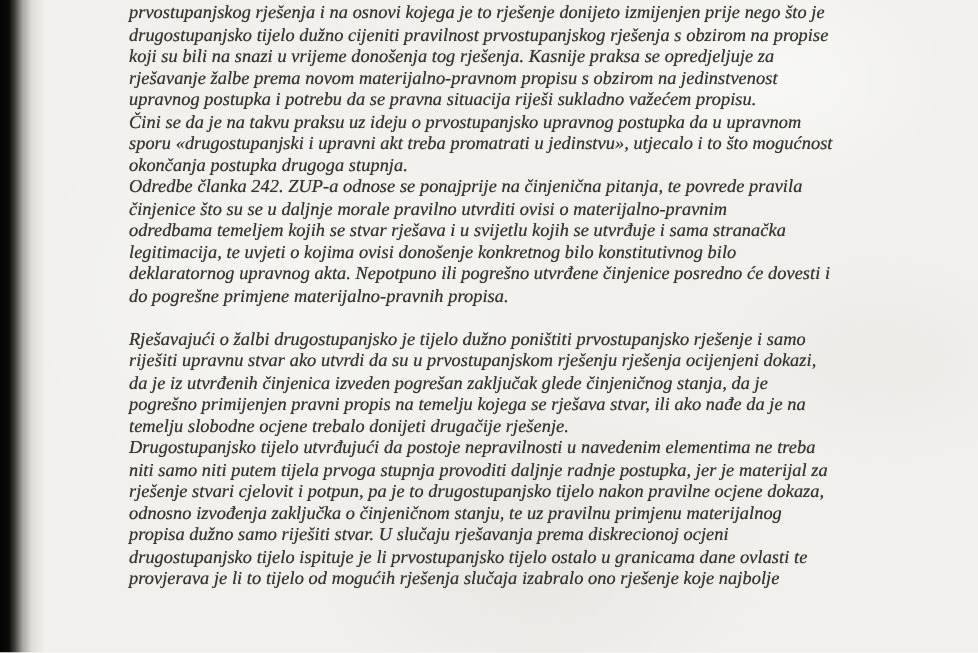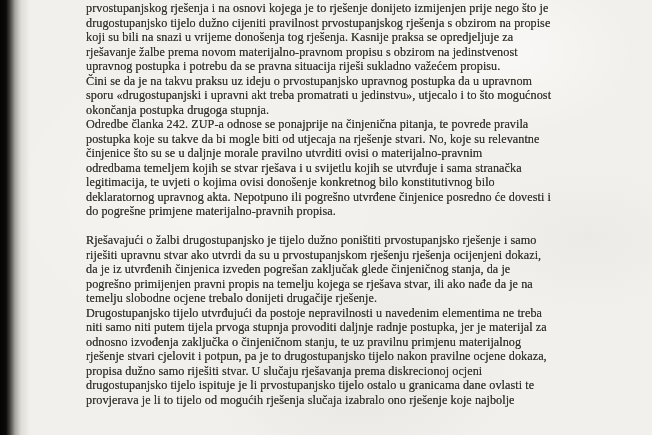--- a/index.html
+++ b/index.html
@@ -11,20 +11,21 @@
     width: 652px;
     height: 435px;
     overflow: hidden;
     background-color: var(--paper, #f1f0ec);
     
     background-image:
       radial-gradient(ellipse 180px 120px at 78% 12%, rgba(255,255,255,0.55), rgba(255,255,255,0) 70%),
       radial-gradient(ellipse 220px 160px at 55% 85%, rgba(205,203,196,0.25), rgba(205,203,196,0) 70%),
       radial-gradient(ellipse 160px 100px at 90% 55%, rgba(210,208,200,0.18), rgba(210,208,200,0) 70%),
       radial-gradient(ellipse 260px 200px at 30% 45%, rgba(255,255,255,0.30), rgba(255,255,255,0) 75%);
+    font-style: italic;
   }
   .gutter-shadow {
     position: absolute;
     left: 0;
     top: 0;
     bottom: 0;
     width: 34px;
     background: linear-gradient(to right,
       #040404 0px,
       #0b0b0a 6px,
@@ -58,33 +59,32 @@
   <div class="text-block">
       <div class="text-line">prvostupanjskog rješenja i na osnovi kojega je to rješenje donijeto izmijenjen prije nego što je</div>
       <div class="text-line">drugostupanjsko tijelo dužno cijeniti pravilnost prvostupanjskog rješenja s obzirom na propise</div>
       <div class="text-line">koji su bili na snazi u vrijeme donošenja tog rješenja. Kasnije praksa se opredjeljuje za</div>
       <div class="text-line">rješavanje žalbe prema novom materijalno-pravnom propisu s obzirom na jedinstvenost</div>
       <div class="text-line">upravnog postupka i potrebu da se pravna situacija riješi sukladno važećem propisu.</div>
       <div class="text-line">Čini se da je na takvu praksu uz ideju o prvostupanjsko upravnog postupka da u upravnom</div>
       <div class="text-line">sporu «drugostupanjski i upravni akt treba promatrati u jedinstvu», utjecalo i to što mogućnost</div>
       <div class="text-line">okončanja postupka drugoga stupnja.</div>
       <div class="text-line">Odredbe članka 242. ZUP-a odnose se ponajprije na činjenična pitanja, te povrede pravila</div>
-      <div class="text-line">postupka koje su takve da bi mogle biti od utjecaja na rješenje stvari. No, koje su relevantne</div>
       <div class="text-line">činjenice što su se u daljnje morale pravilno utvrditi ovisi o materijalno-pravnim</div>
       <div class="text-line">odredbama temeljem kojih se stvar rješava i u svijetlu kojih se utvrđuje i sama stranačka</div>
       <div class="text-line">legitimacija, te uvjeti o kojima ovisi donošenje konkretnog bilo konstitutivnog bilo</div>
       <div class="text-line">deklaratornog upravnog akta. Nepotpuno ili pogrešno utvrđene činjenice posredno će dovesti i</div>
       <div class="text-line">do pogrešne primjene materijalno-pravnih propisa.</div>
       <div class="text-line">&nbsp;</div>
       <div class="text-line">Rješavajući o žalbi drugostupanjsko je tijelo dužno poništiti prvostupanjsko rješenje i samo</div>
       <div class="text-line">riješiti upravnu stvar ako utvrdi da su u prvostupanjskom rješenju rješenja ocijenjeni dokazi,</div>
       <div class="text-line">da je iz utvrđenih činjenica izveden pogrešan zaključak glede činjeničnog stanja, da je</div>
       <div class="text-line">pogrešno primijenjen pravni propis na temelju kojega se rješava stvar, ili ako nađe da je na</div>
       <div class="text-line">temelju slobodne ocjene trebalo donijeti drugačije rješenje.</div>
       <div class="text-line">Drugostupanjsko tijelo utvrđujući da postoje nepravilnosti u navedenim elementima ne treba</div>
       <div class="text-line">niti samo niti putem tijela prvoga stupnja provoditi daljnje radnje postupka, jer je materijal za</div>
+      <div class="text-line">rješenje stvari cjelovit i potpun, pa je to drugostupanjsko tijelo nakon pravilne ocjene dokaza,</div>
       <div class="text-line">odnosno izvođenja zaključka o činjeničnom stanju, te uz pravilnu primjenu materijalnog</div>
-      <div class="text-line">rješenje stvari cjelovit i potpun, pa je to drugostupanjsko tijelo nakon pravilne ocjene dokaza,</div>
       <div class="text-line">propisa dužno samo riješiti stvar. U slučaju rješavanja prema diskrecionoj ocjeni</div>
       <div class="text-line">drugostupanjsko tijelo ispituje je li prvostupanjsko tijelo ostalo u granicama dane ovlasti te</div>
       <div class="text-line">provjerava je li to tijelo od mogućih rješenja slučaja izabralo ono rješenje koje najbolje</div>
     </div>
 </div>
 
 </body></html>

